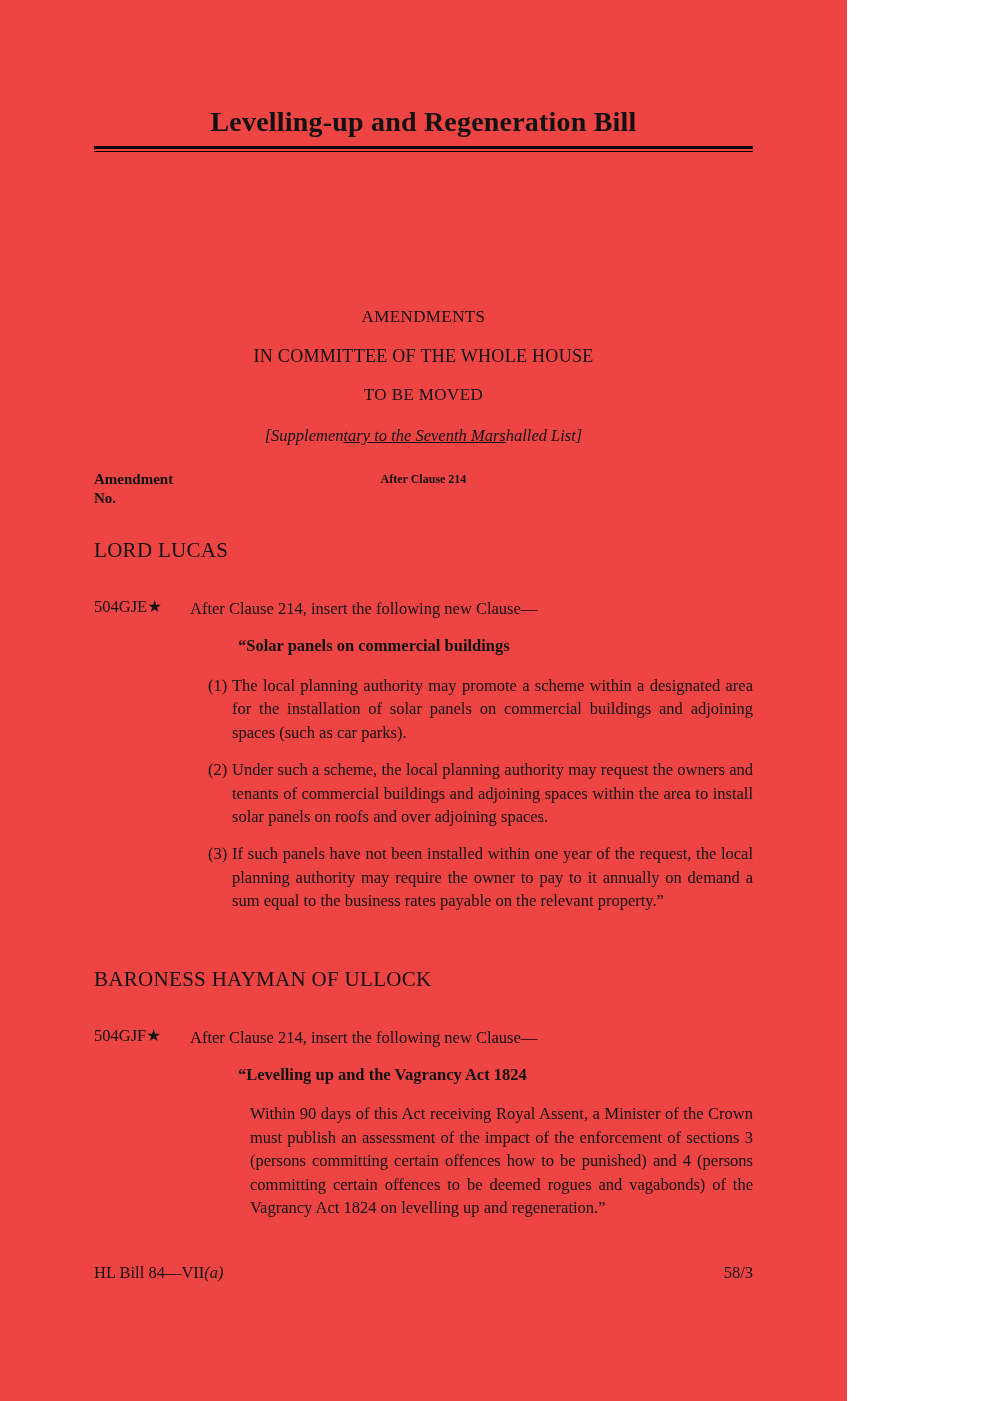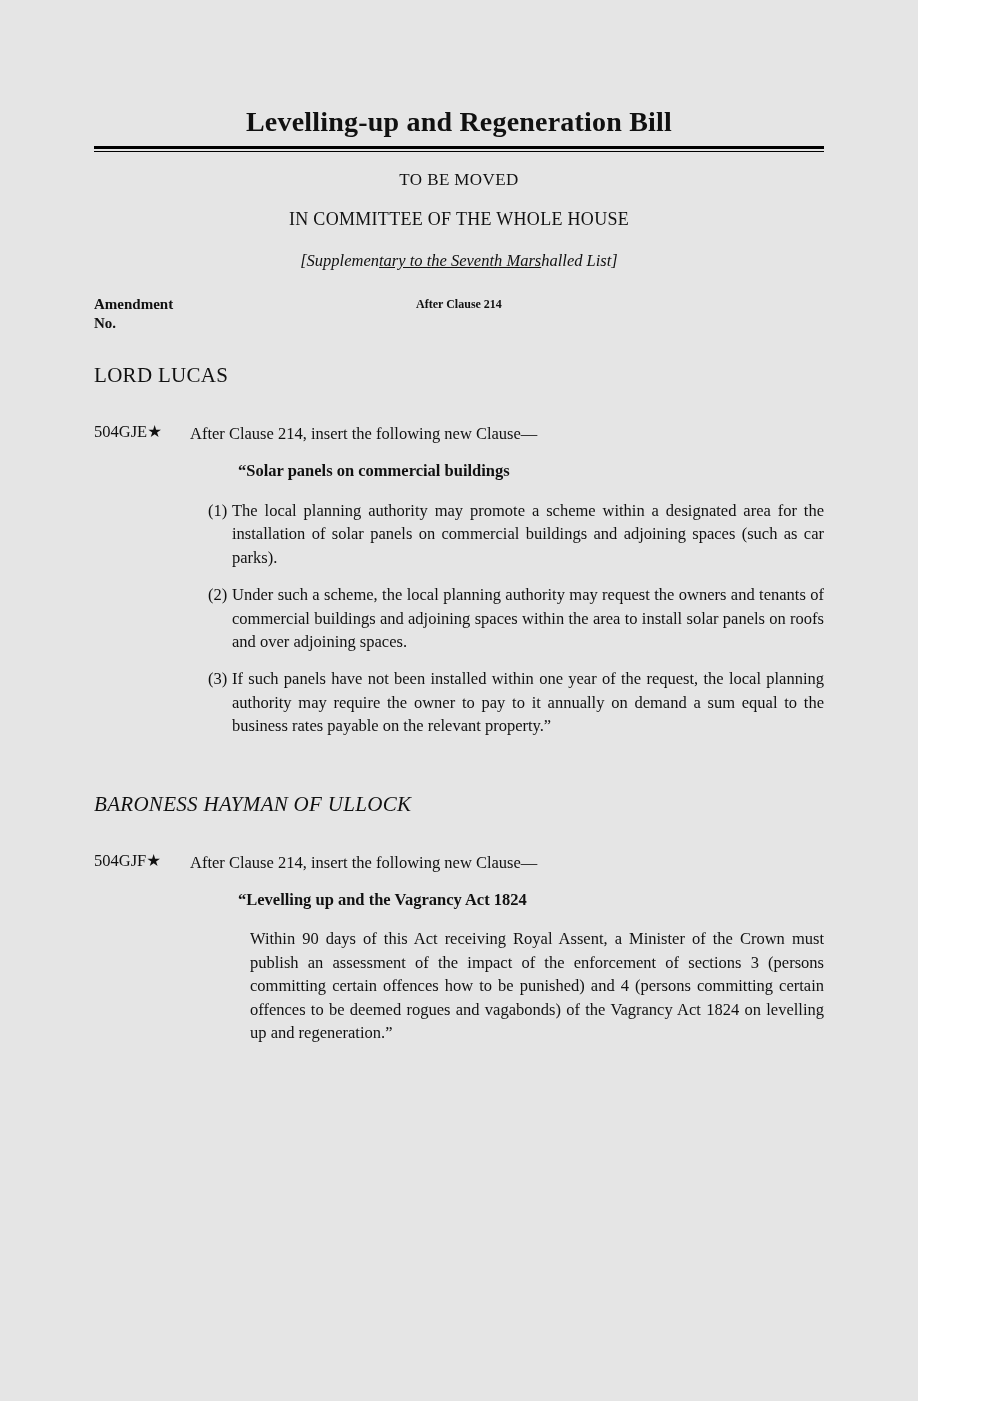--- a/index.html
+++ b/index.html
@@ -4,23 +4,23 @@
 <style>
   * { margin: 0; padding: 0; box-sizing: border-box; }
   html, body { background: #ffffff; }
   body {
     font-family: "Liberation Serif", "DejaVu Serif", serif;
     color: #111111;
     width: 991px;
   }
   .page {
     position: relative;
-    width: 918px;
+    width: 847px;
     height: 1401px;
-    background: #e5e5e5;
+    background: #ef4444;
     padding: 0 94px;
     overflow: hidden;
   }
   
   .title {
     margin-top: 106px;
     text-align: center;
     font-size: 28px;
     font-weight: bold;
     letter-spacing: 0.2px;
@@ -43,21 +43,21 @@
   .amendment-no {
     position: absolute; left: 0; top: 0;
     font-weight: bold; font-size: 15px; line-height: 1.25; width: 110px;
   }
   .after-clause {
     position: absolute; left: 0; right: 0; top: 2px;
     text-align: center; font-weight: bold; font-size: 12px;
   }
   .sponsor { font-size: 21px; letter-spacing: 0.3px; }
   .sponsor-1 { margin-top: 24px; }
-  .sponsor-2 { margin-top: 40px; font-style: italic; }
+  .sponsor-2 { margin-top: 40px; }
   
   .amendment { display: flex; margin-top: 34px; }
   .amd-num {
     flex: 0 0 96px;
     font-weight: normal; font-size: 16.5px; white-space: nowrap;
   }
   .amd-body { flex: 1 1 auto; font-size: 16.5px; line-height: 1.42; }
   .lead-line { margin-bottom: 14px; }
   .clause-title { font-weight: bold; margin-left: 48px; margin-bottom: 16px; }
   .sub { display: flex; margin-bottom: 14px; }
@@ -73,22 +73,23 @@
   .footer .ital { font-style: italic; }
 </style>
 </head>
 <body>
 
 <div class="page">
 
   <h1 class="title">Levelling-up and Regeneration Bill</h1>
   <div class="double-rule"></div>
 
+  <div class="center-head h-amendments">AMENDMENTS</div>
+  <div class="center-head h-committee">IN COMMITTEE OF THE WHOLE HOUSE</div>
   <div class="center-head h-moved">TO BE MOVED</div>
-  <div class="center-head h-committee">IN COMMITTEE OF THE WHOLE HOUSE</div>
 
   <div class="center-head h-supp"><span>[Supplemen</span><span class="u">tary to the Seventh Mars</span><span>halled List]</span></div>
 
   <div class="after-clause-row">
     <div class="amendment-no">
       <div>Amendment</div>
       <div>No.</div>
     </div>
     <div class="after-clause">After Clause 214</div>
   </div>
@@ -119,14 +120,18 @@
 
   <div class="amendment">
     <div class="amd-num"><span>504GJF</span><span>★</span></div>
     <div class="amd-body">
       <div class="lead-line">After Clause 214, insert the following new Clause—</div>
       <div class="clause-title">“Levelling up and the Vagrancy Act 1824</div>
       <div class="plain-para">Within 90 days of this Act receiving Royal Assent, a Minister of the Crown must publish an assessment of the impact of the enforcement of sections 3 (persons committing certain offences how to be punished) and 4 (persons committing certain offences to be deemed rogues and vagabonds) of the Vagrancy Act 1824 on levelling up and regeneration.”</div>
     </div>
   </div>
 
+  <div class="footer">
+    <div><span>HL Bill 84—VII</span><span class="ital">(a)</span></div>
+    <div>58/3</div>
+  </div>
 
 </div>
 
 </body></html>

